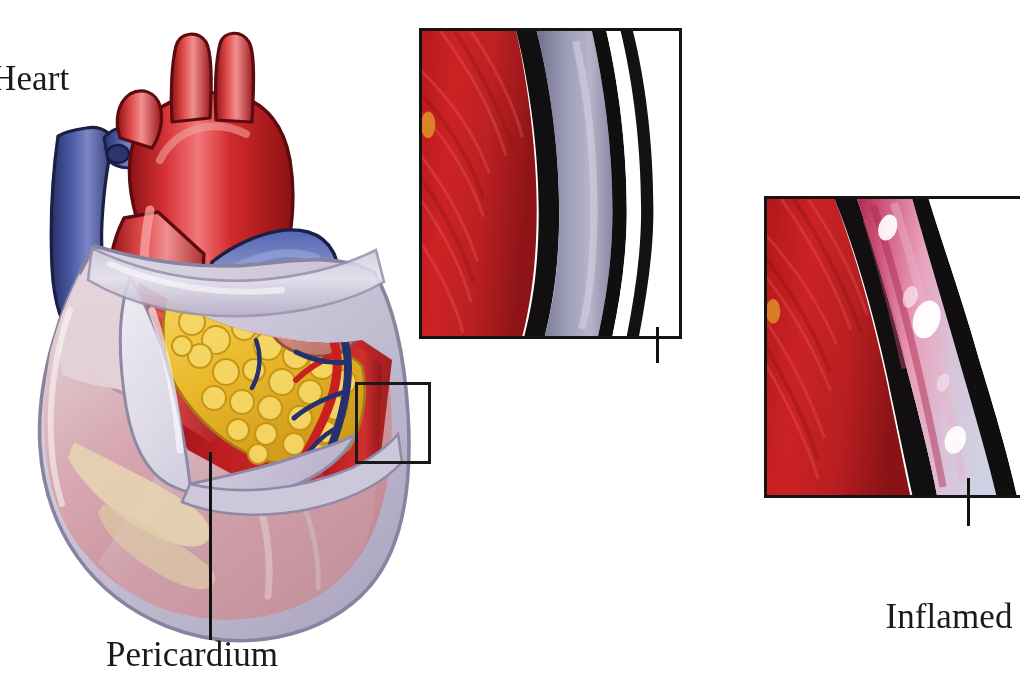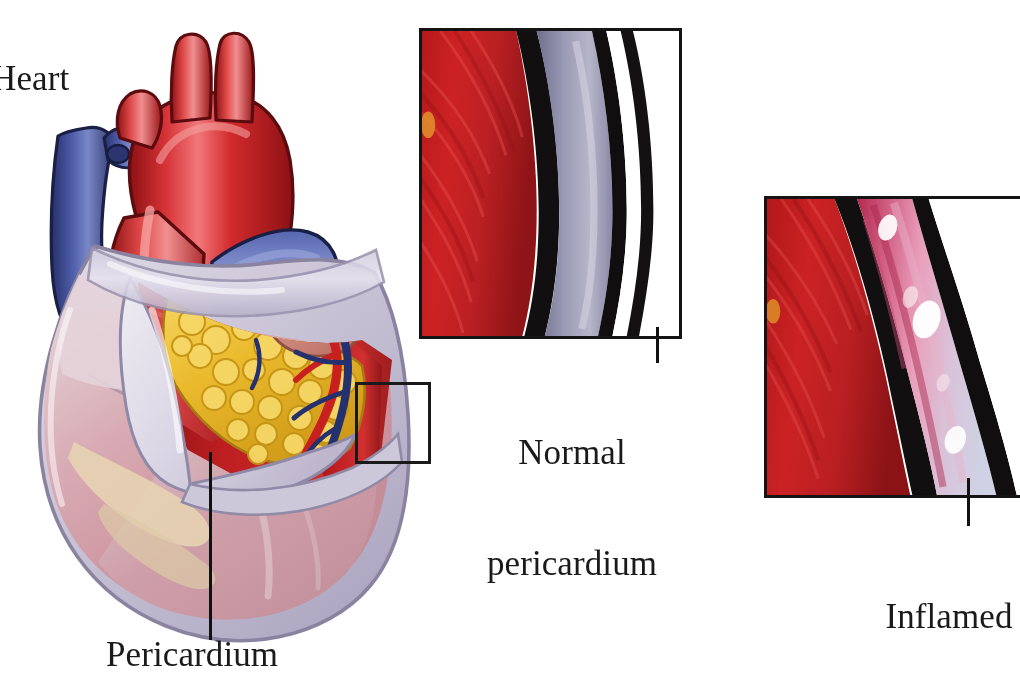--- a/index.html
+++ b/index.html
@@ -392,23 +392,19 @@
   </div>
 
   <div class="leader" style="left:209px;top:452px;width:2.6px;height:188px;"></div>
   <div class="leader" style="left:656px;top:327px;width:2.6px;height:36px;"></div>
   <div class="leader" style="left:967px;top:478px;width:2.6px;height:48px;"></div>
 
   <div id="label-heart" class="label">Heart</div>
 
   <div id="label-pericardium" class="label">Pericardium</div>
 
-  <div id="label-normal" class="label">
-    <div>Normal</div>
-    <div>pericardium</div>
-  </div>
 
   <div id="label-inflamed" class="label">
     <div>Inflamed</div>
     
   </div>
 
 </div>
 
 </body></html>

